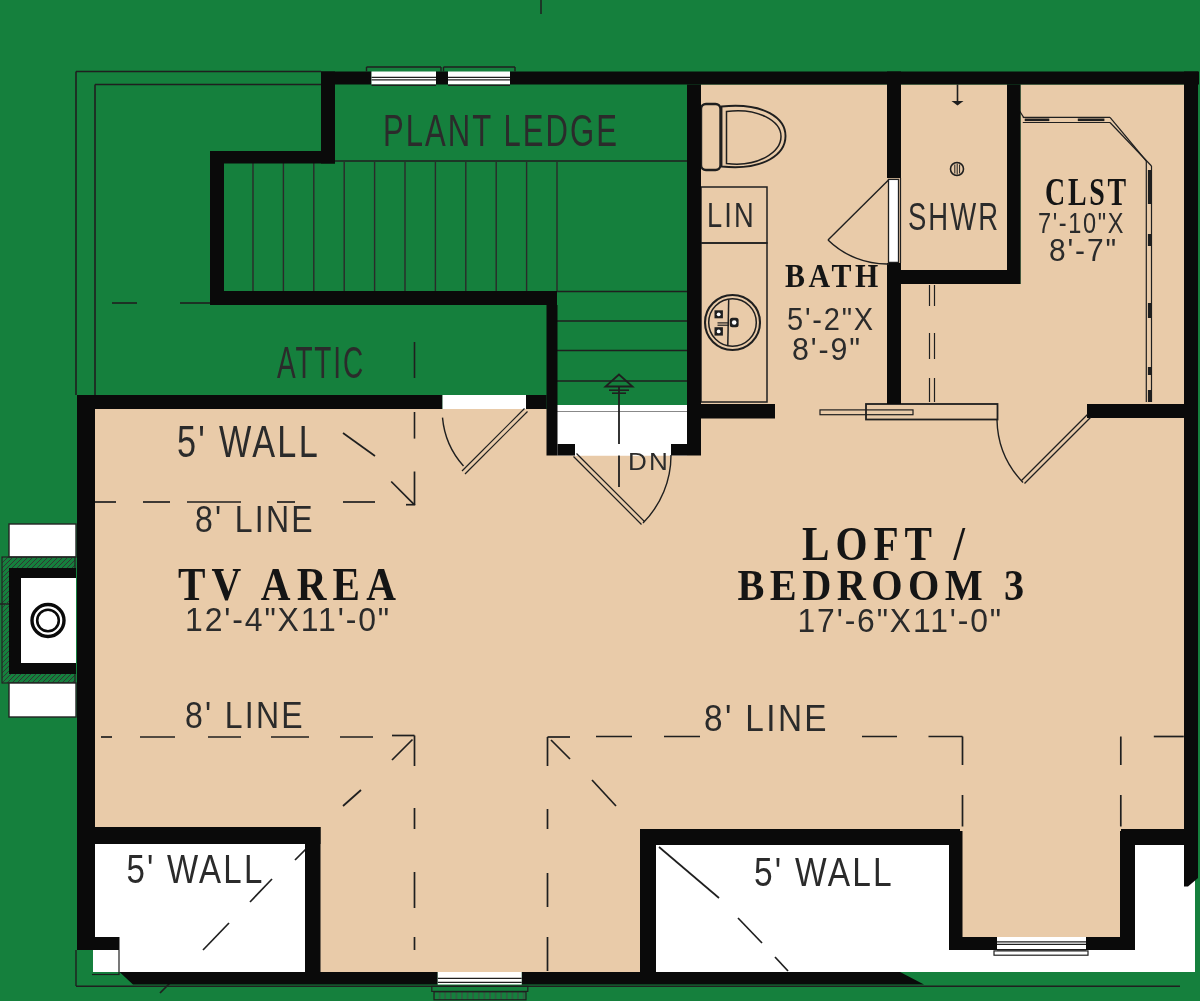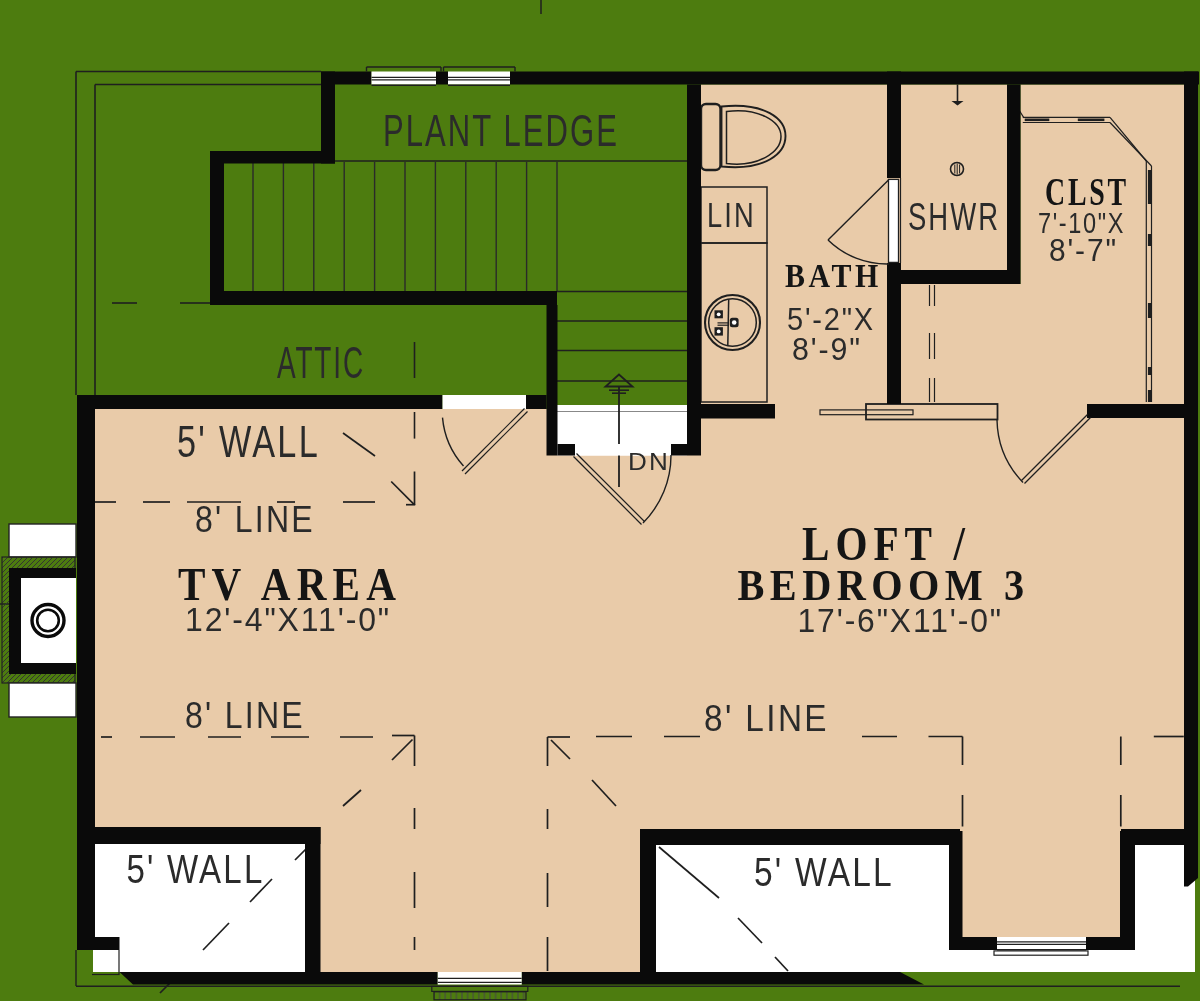--- a/index.html
+++ b/index.html
@@ -1,15 +1,15 @@
 <!DOCTYPE html>
 <html><head><meta charset="utf-8">
 <style>
 html,body{margin:0;padding:0;background:#ffffff;}
-#plan{position:relative;width:1200px;height:1001px;background:#4d7c0f;overflow:hidden;}
+#plan{position:relative;width:1200px;height:1001px;background:#15803d;overflow:hidden;}
 </style></head>
 <body>
 <div id="plan">
 <svg width="1200" height="1001" viewBox="0 0 1200 1001">
 
 <rect x="95" y="409" width="1089" height="563" fill="#e9cba9"></rect>
 
 <rect x="701" y="84.5" width="186" height="319.5" fill="#e9cba9"></rect>
 <rect x="887" y="178" width="14" height="85" fill="#e9cba9"></rect>
 

